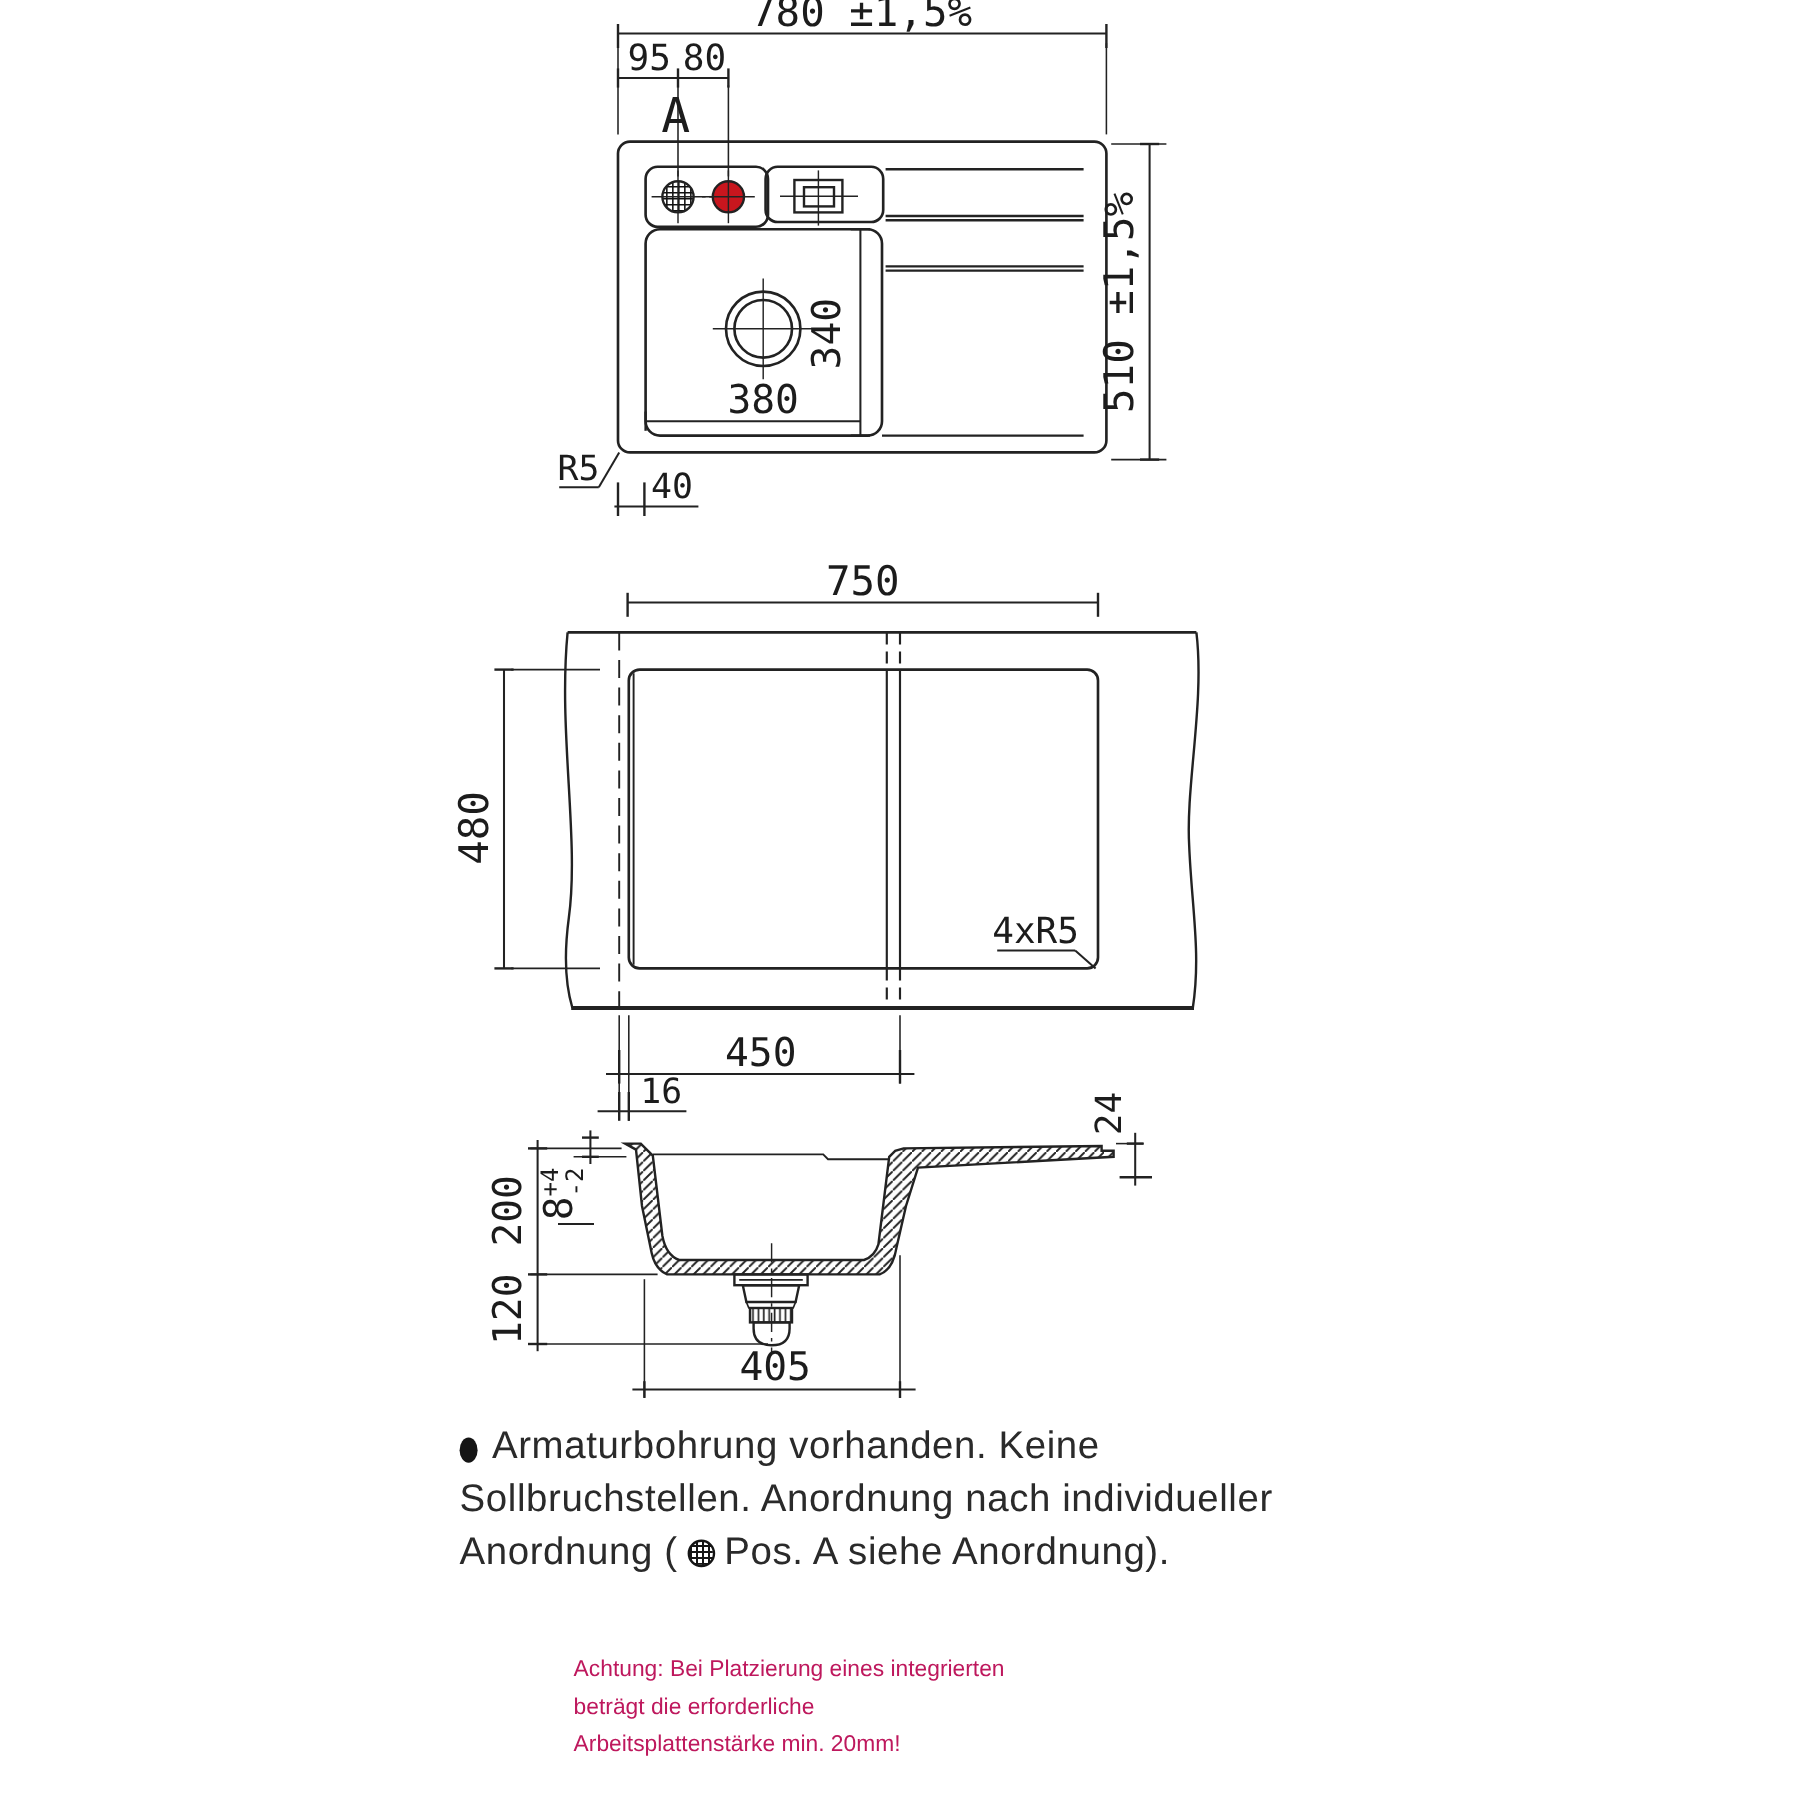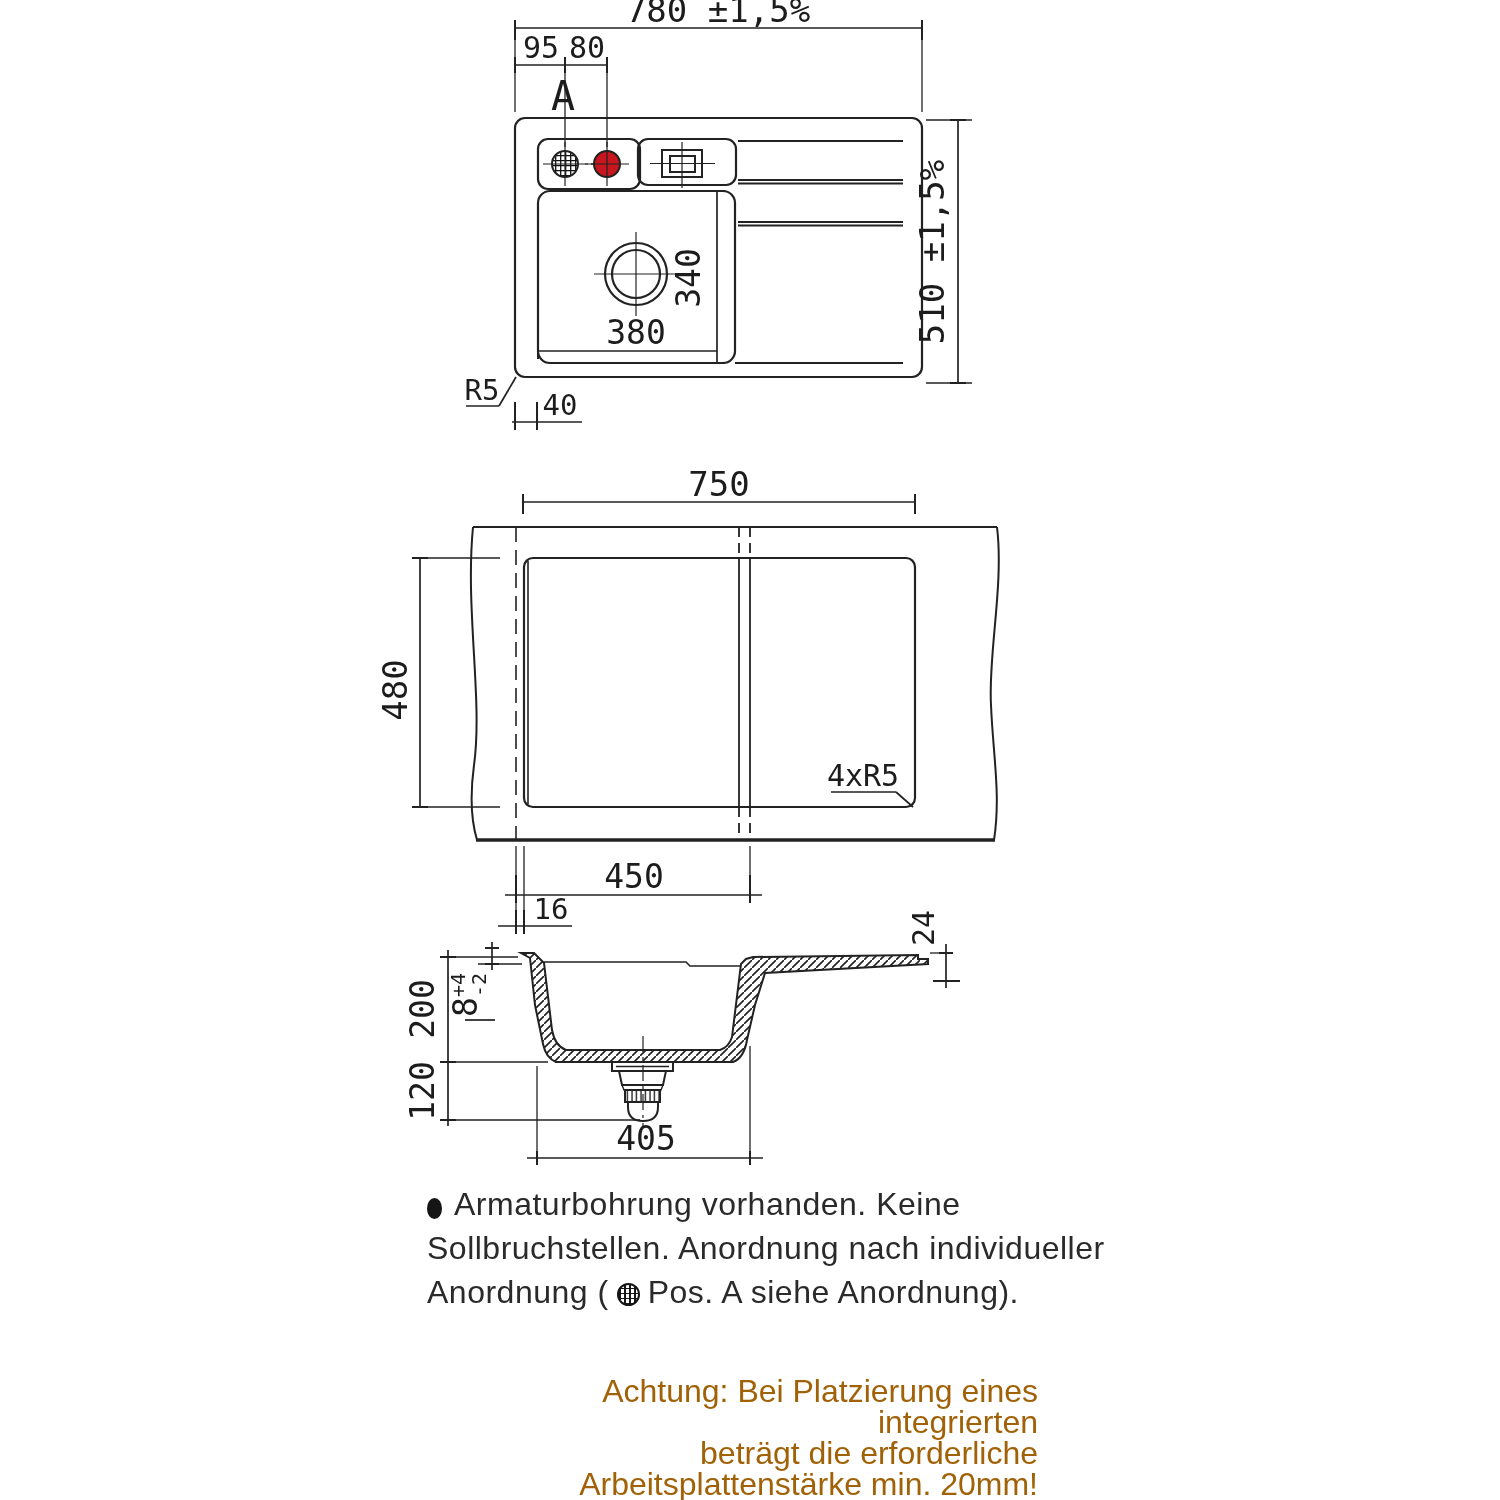--- a/index.html
+++ b/index.html
@@ -1,24 +1,24 @@
 <!DOCTYPE html>
 <html><head>
 <meta charset="utf-8">
 <style>
   html,body{margin:0;padding:0;background:#ffffff;width:1500px;height:1500px;overflow:hidden;}
   #stage{position:relative;width:1500px;height:1300px;background:#fff;
          font-family:"Liberation Sans", sans-serif;}
   svg text{font-family:"DejaVu Sans Mono","Liberation Sans",monospace;fill:#1c1c1c;}
   .note-tech{position:absolute;left:383px;top:1182px;width:790px;
              font-family:"Liberation Sans",sans-serif;font-size:32px;line-height:44px;
-             color:#2a2a2a;letter-spacing:0.5px;font-weight:400;margin-left:44px;}
+             color:#2a2a2a;letter-spacing:0.5px;font-weight:400;}
   .note-warn{position:absolute;left:478px;top:1376px;width:560px;
-             font-family:"Liberation Sans",sans-serif;font-size:32px;line-height:31px;
-             color:#a16207;font-weight:400;text-align:right;}
+             font-family:"Liberation Sans",sans-serif;font-size:19px;line-height:31px;
+             color:#be185d;font-weight:400;}
   .bullet{display:inline-block;width:15px;height:21px;background:#151515;border-radius:50%;
           vertical-align:-4px;margin-right:12px;}
   .pos-icon{display:inline-block;width:19px;height:19px;border:2px solid #151515;border-radius:50%;
           background-image:repeating-linear-gradient(0deg,#151515 0 1.5px,transparent 1.5px 5px),
                            repeating-linear-gradient(90deg,#151515 0 1.5px,transparent 1.5px 5px);
           vertical-align:-3px;margin:0 8px;}
 </style>
 </head>
 <body>
 

